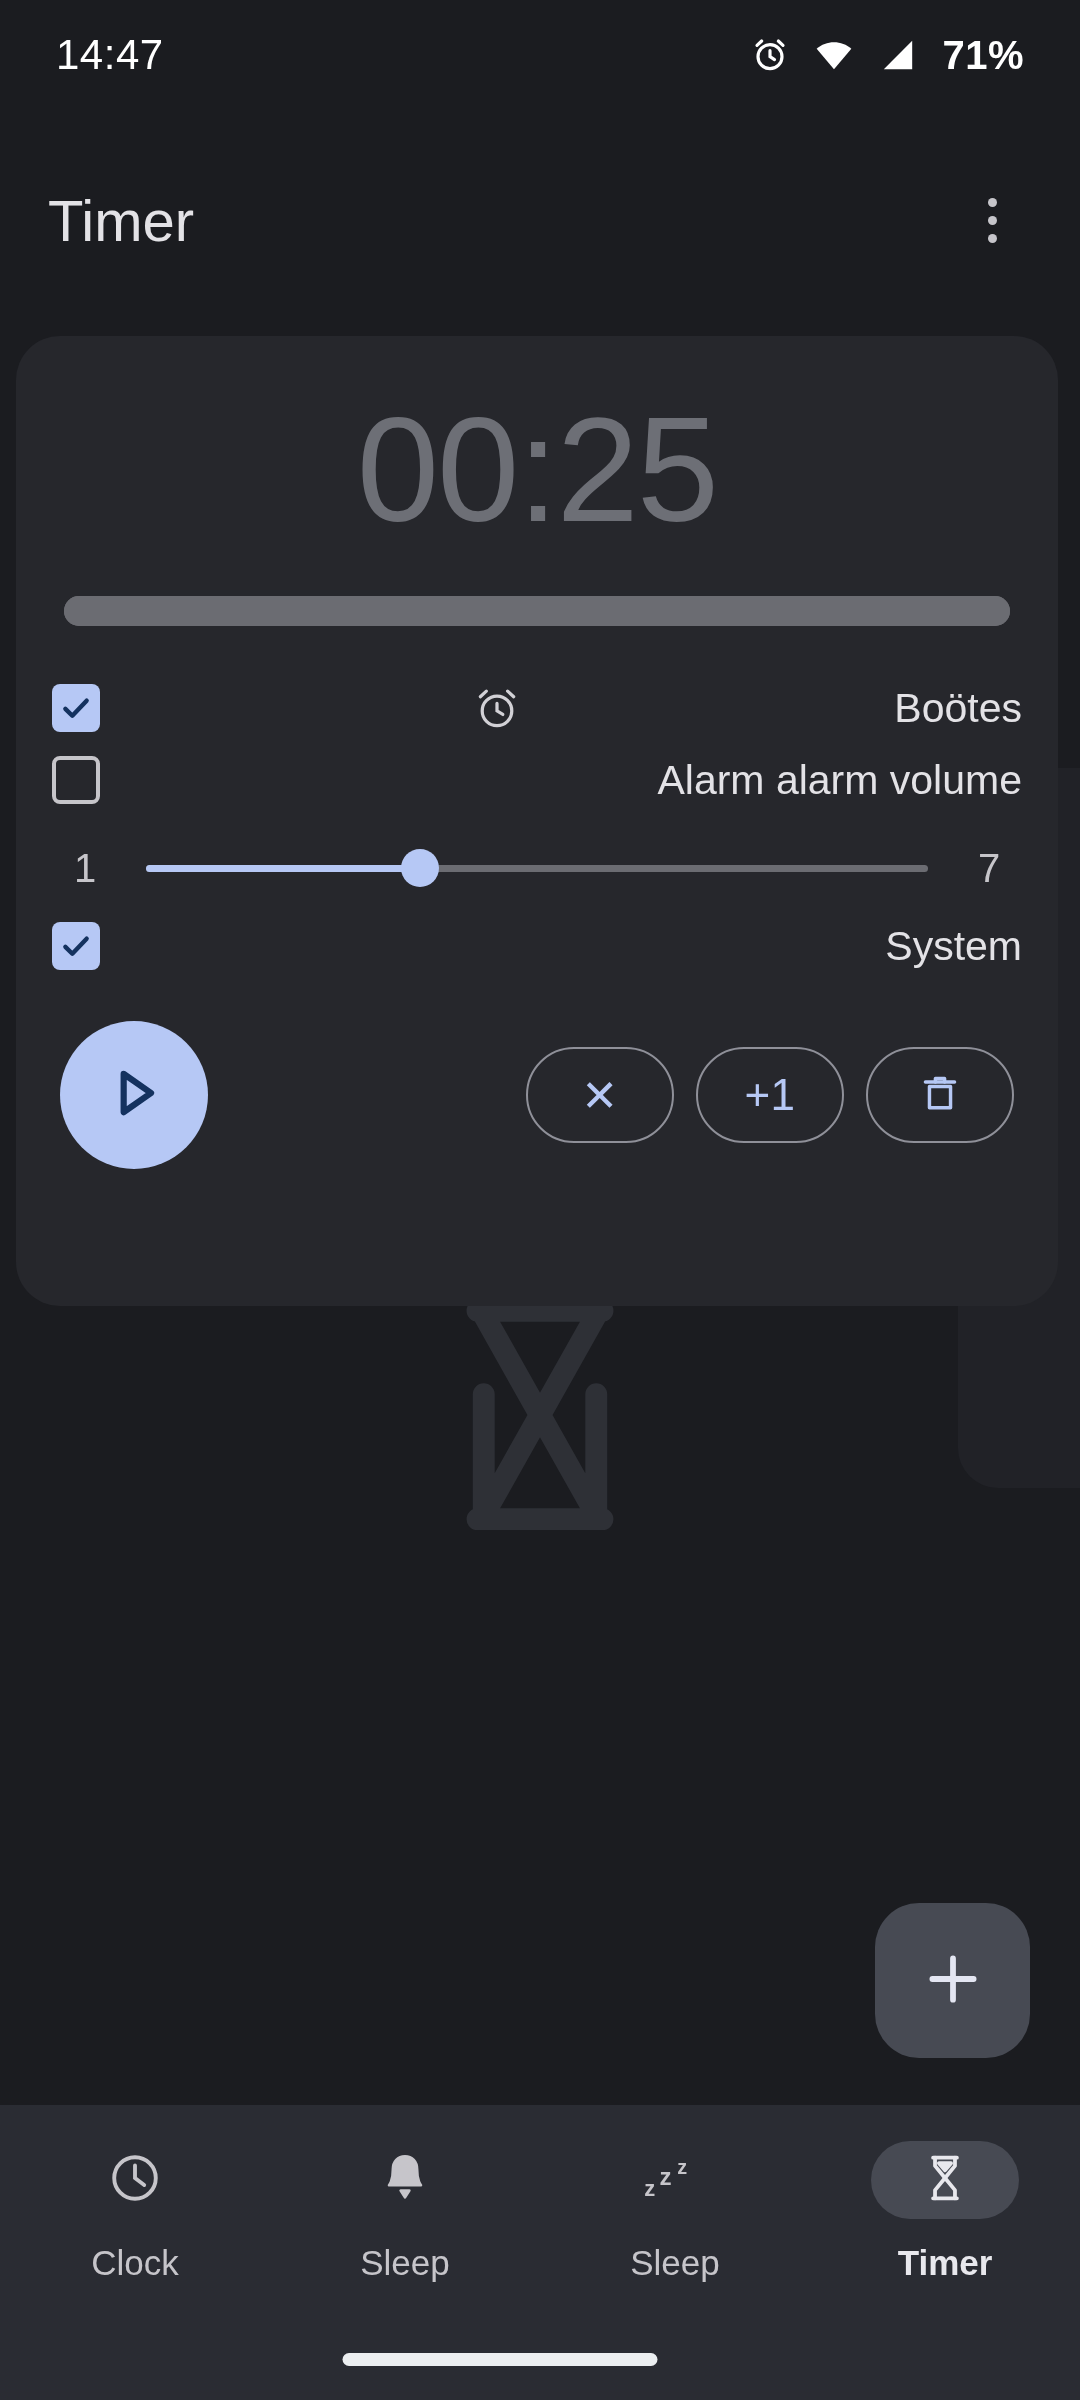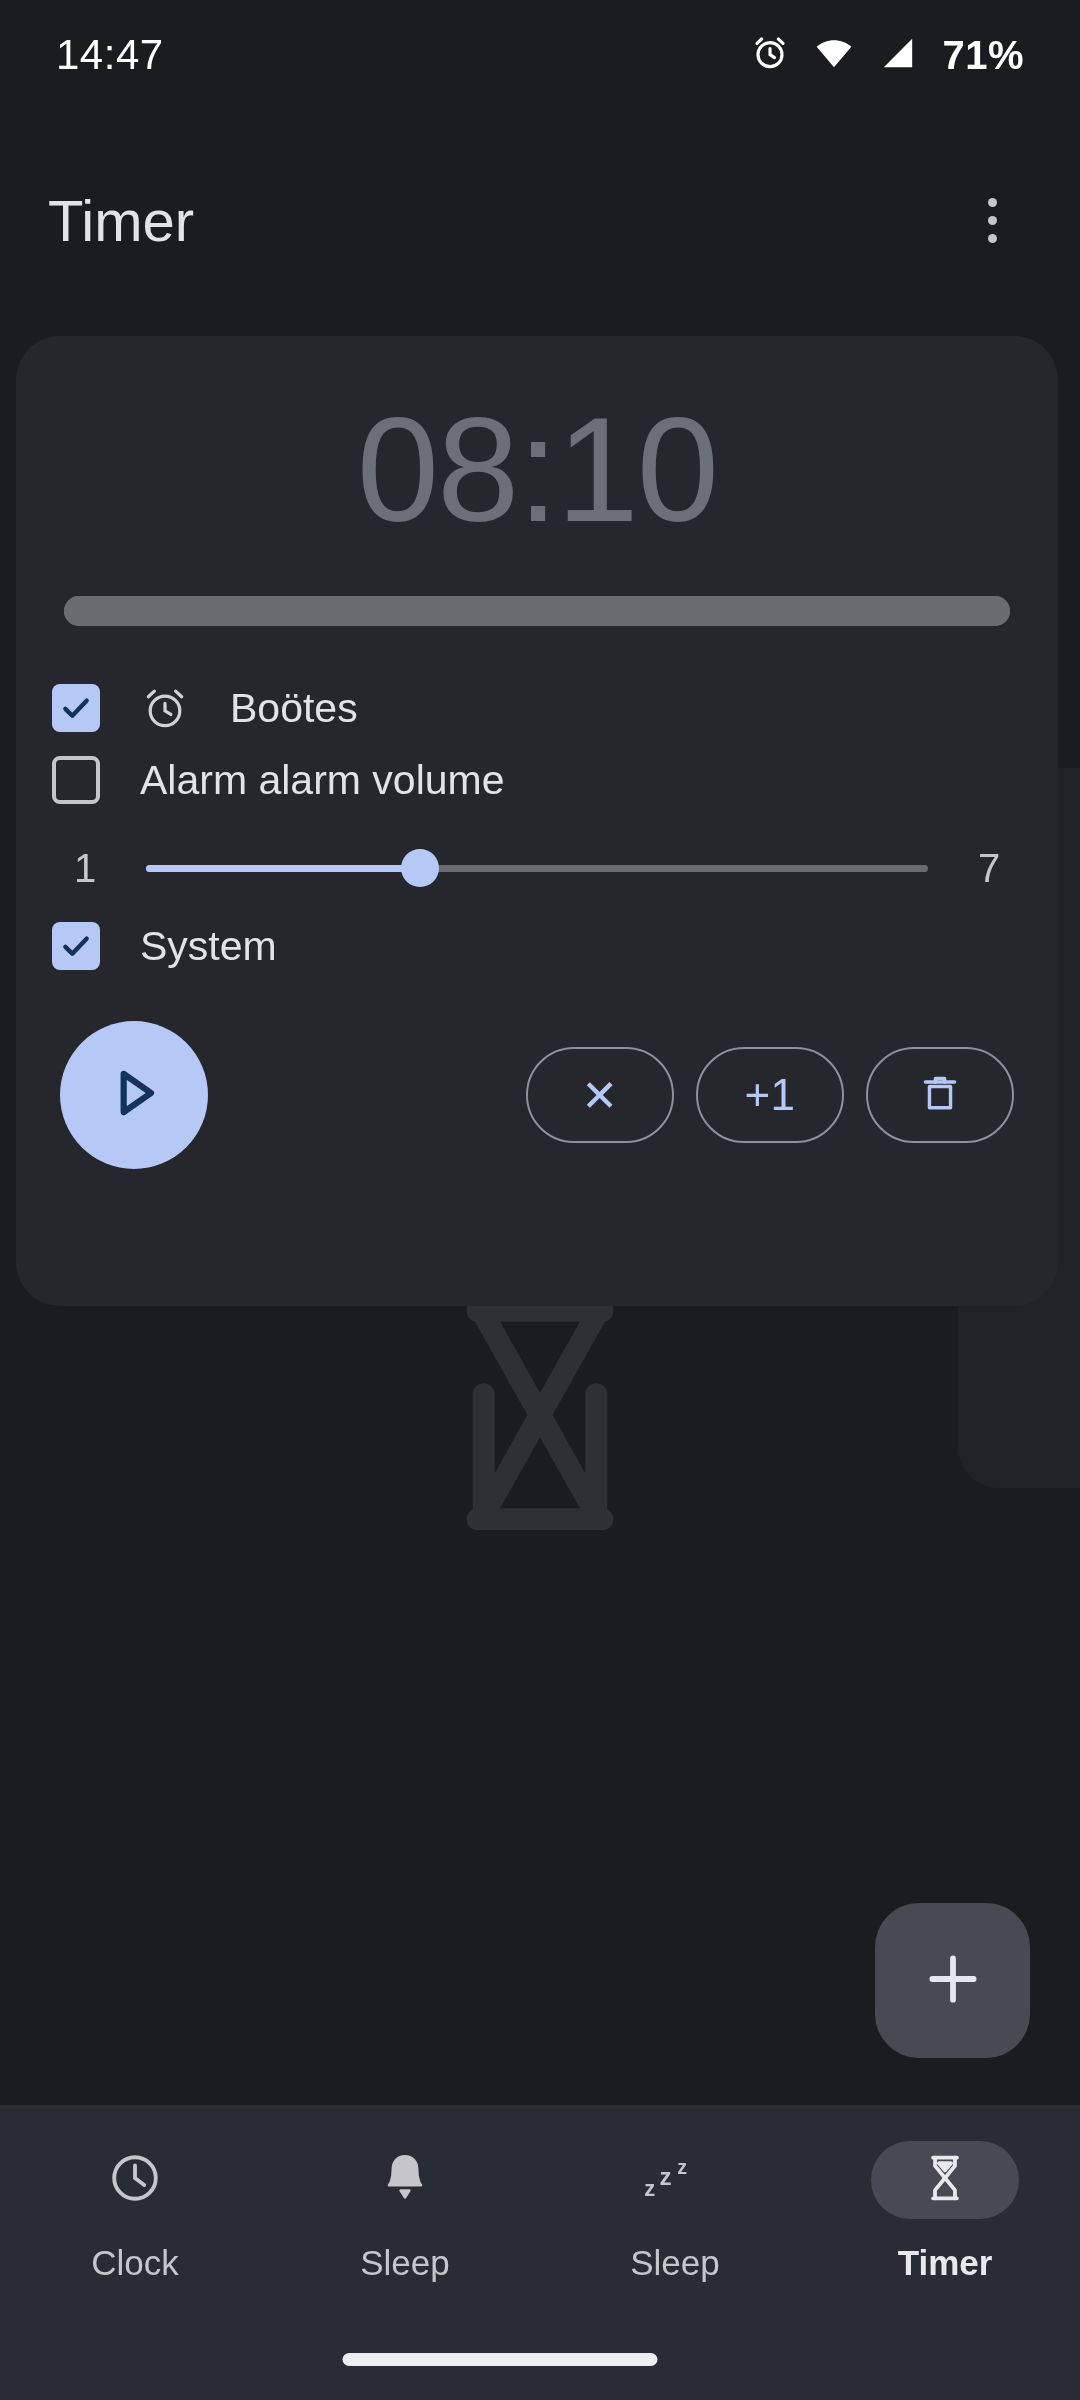--- a/index.html
+++ b/index.html
@@ -17,21 +17,21 @@
 
   
   #status-bar {
     position:absolute; top:0; left:0;
     width:1080px; height:110px;
     display:flex; align-items:center;
     padding:0 56px;
     color:#ffffff;
   }
   #status-clock { font-size:42px; letter-spacing:0.5px; color:#ffffff; }
-  #status-icons { margin-left:auto; display:flex; align-items:flex-start; gap:24px; }
+  #status-icons { margin-left:auto; display:flex; align-items:center; gap:24px; }
   #status-icons svg { display:block; }
   #battery-pct { font-size:40px; font-weight:bold; color:#ffffff; letter-spacing:0.5px; }
 
   
   #app-bar {
     position:absolute; top:160px; left:0;
     width:1080px; height:120px;
     display:flex; align-items:center;
     padding:0 48px;
   }
@@ -95,20 +95,21 @@
     border-radius:15px;
     background:#6b6c72;
   }
 
   .settings-area { padding:0 36px; margin-top:46px; }
 
   .check-row {
     display:flex; align-items:center;
     gap:40px;
     height:72px;
+    justify-content:space-between;
   }
   .checkbox {
     width:48px; height:48px;
     border-radius:8px;
     flex:0 0 auto;
     display:flex; align-items:center; justify-content:center;
     cursor:pointer;
   }
   .checkbox.checked { background:#b6c8f5; }
   .checkbox.unchecked { background:transparent; border:4px solid #c6c5ca; }
@@ -271,21 +272,21 @@
   <div id="hourglass-watermark">
     <svg width="250" height="250" viewBox="0 0 24 24" fill="none" stroke="#2e3036" stroke-width="2.1" stroke-linejoin="round" stroke-linecap="round">
       <path d="M6 2 L18 2 M6 22 L18 22 M6.6 2.4 L17.4 21.6 M17.4 2.4 L6.6 21.6 M6.6 21.6 L6.6 10 M17.4 21.6 L17.4 10"></path>
     </svg>
   </div>
 
   <div id="timer-peek-panel"></div>
 
   <div id="timer-card">
 
-    <div id="timer-display">08:10</div>
+    <div id="timer-display">00:25</div>
 
     <div id="timer-progress-track">
       <div id="timer-progress-fill" style="width: 100%;"></div>
     </div>
 
     <div class="settings-area">
 
       <div class="check-row">
         <div class="checkbox checked">
           <svg width="34" height="34" viewBox="0 0 24 24" fill="none" stroke="#14325f" stroke-width="3.1" stroke-linecap="round" stroke-linejoin="round">

